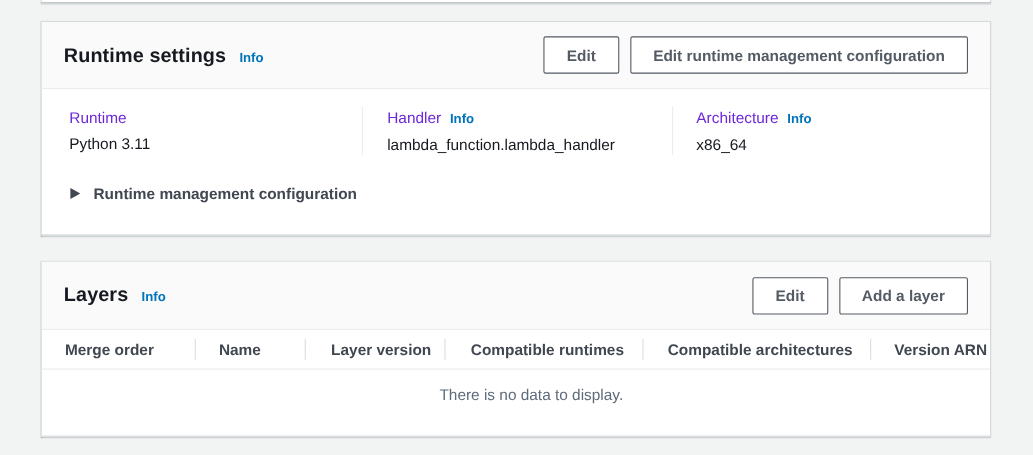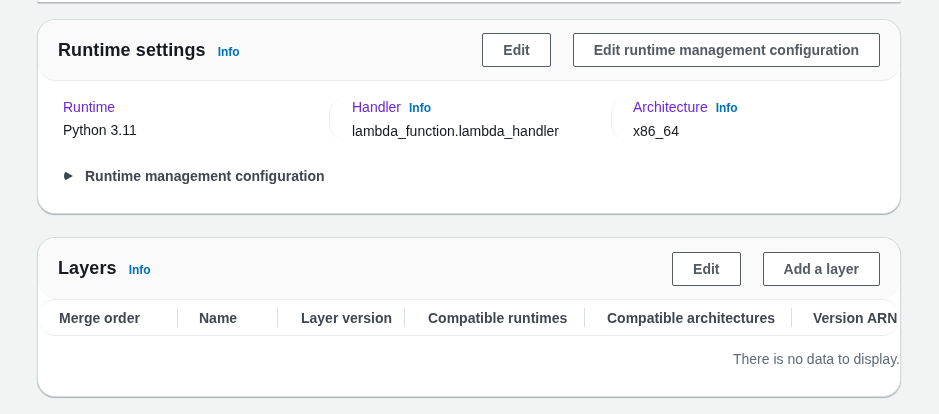--- a/index.html
+++ b/index.html
@@ -1,15 +1,15 @@
 <!DOCTYPE html>
 <html><head>
 <meta charset="utf-8">
 <style>
-  * { margin: 0; padding: 0; box-sizing: border-box; border-radius: 18px; }
+  * { margin: 0; padding: 0; box-sizing: border-box; }
   html, body {
     width: 939px; height: 414px;
     background: #f2f3f3;
     font-family: "Liberation Sans", sans-serif;
     overflow: hidden;
     position: relative;
   }
   .page { position: absolute; inset: 0; }
 
   
@@ -45,21 +45,21 @@
   .panel-title {
     font-size: 18px; font-weight: 700; color: #16191f;
     letter-spacing: 0.1px;
   }
   .info-link {
     font-size: 12px; font-weight: 700; color: #0073bb;
     margin-left: 12px; text-decoration: none; cursor: pointer;
   }
   .info-link.sm { margin-left: 8px; }
 
-  .header-actions { display: flex; gap: 22px; }
+  .header-actions { display: flex; gap: 10px; }
   .btn {
     display: inline-flex; align-items: center; justify-content: center;
     height: 34px; padding: 0 20px;
     background: #ffffff;
     border: 1px solid #545b64; border-radius: 2px;
     font-family: inherit; font-size: 14px; font-weight: 700; color: #545b64;
     white-space: nowrap; cursor: pointer;
   }
 
   
@@ -109,21 +109,21 @@
   }
   .th.w1 { width: 140px; }
   .th.w2 { width: 100px; }
   .th.w3 { width: 127px; padding-left: 23px; }
   .th.w4 { width: 180px; padding-left: 23px; }
   .th.w5 { width: 207px; padding-left: 22px; }
   .th.w6 { flex: 1; }
 
   .empty-state {
     height: 59px;
-    display: flex; align-items: flex-start; justify-content: flex-end;
+    display: flex; align-items: flex-start; justify-content: center;
     padding-top: 13px;
     padding-left: 28px;
   }
   .empty-text { font-size: 14px; color: #5f6b7a; line-height: 20px; }
 </style>
 </head>
 <body>
 
 <div class="page">
 

